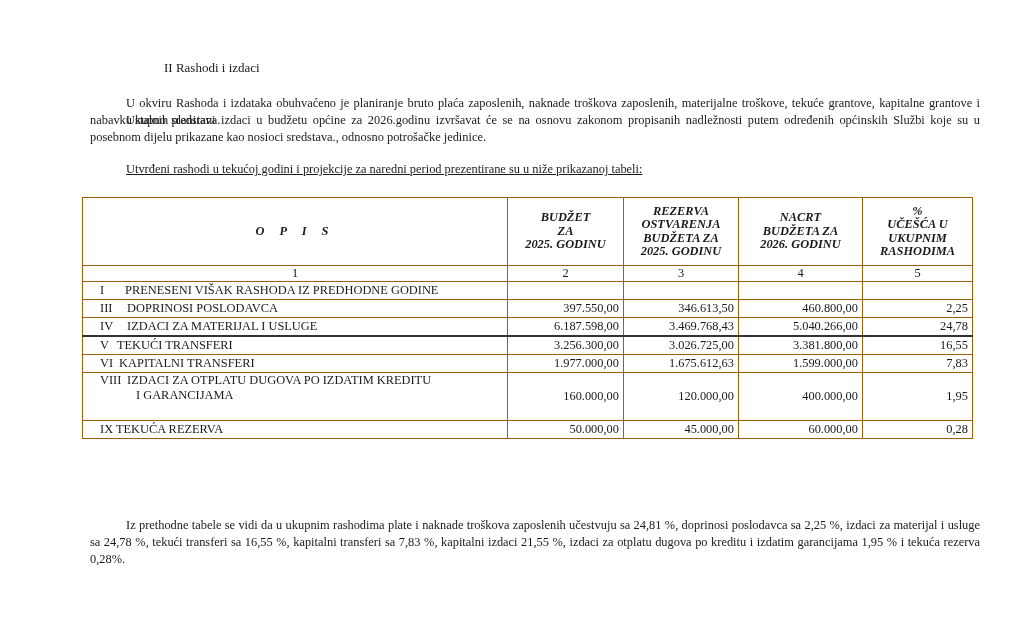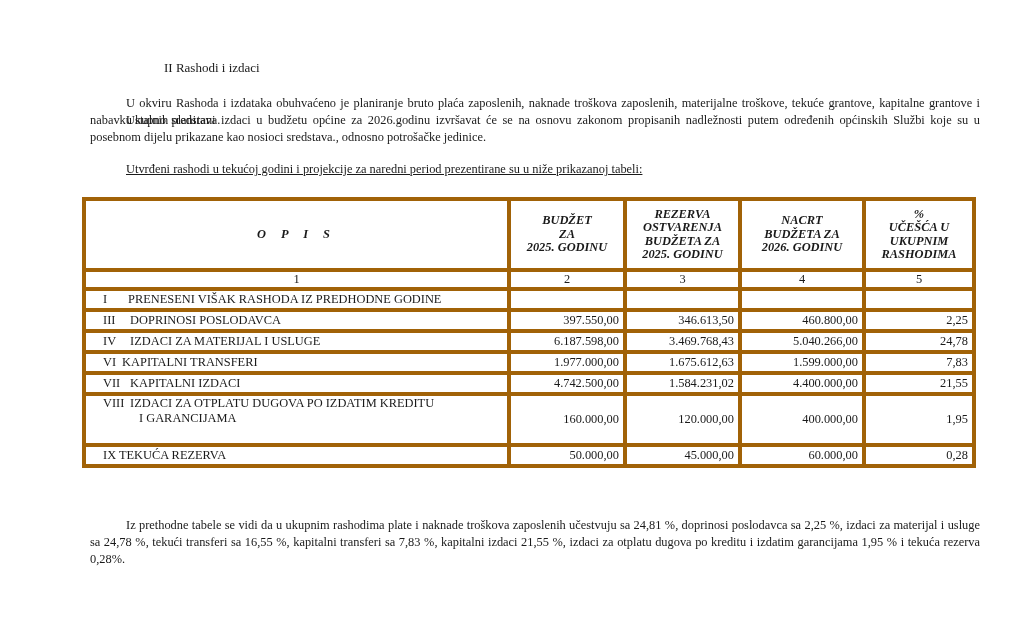--- a/index.html
+++ b/index.html
@@ -22,21 +22,21 @@
     #p3 { top: 161px; text-decoration: underline; }
     #p4 { top: 517px; }
 
     table.budget {
       position: absolute; left: 82px; top: 197px;
       border-collapse: collapse; table-layout: fixed;
       width: 890px;
       font-size: 12.4px;
     }
     table.budget td, table.budget th {
-      border: 4px solid #a16207;
+      border: 1px solid #a16207;
       padding: 0 4px;
       line-height: 15px;
       white-space: nowrap;
       overflow: hidden;
     }
     table.budget th {
       font-weight: bold; font-style: italic; text-align: center;
       height: 67px; line-height: 13.5px; font-size: 12.4px;
       white-space: normal;
     }
@@ -119,33 +119,33 @@
         <td class="num">460.800,00</td>
         <td class="num">2,25</td>
       </tr>
       <tr class="data">
         <td class="desc"><span style="display:inline-block;width:24px">IV</span> <span>IZDACI  ZA MATERIJAL I USLUGE</span></td>
         <td class="num">6.187.598,00</td>
         <td class="num">3.469.768,43</td>
         <td class="num">5.040.266,00</td>
         <td class="num">24,78</td>
       </tr>
+      <tr class="data thick-top">
+        <td class="desc"><span style="display:inline-block;width:14px">V</span> <span>TEKUĆI  TRANSFERI</span></td>
+        <td class="num">3.256.300,00</td>
+        <td class="num">3.026.725,00</td>
+        <td class="num">3.381.800,00</td>
+        <td class="num">16,55</td>
+      </tr>
       <tr class="data">
         <td class="desc"><span style="display:inline-block;width:16px">VI</span> <span>KAPITALNI TRANSFERI</span></td>
         <td class="num">1.977.000,00</td>
         <td class="num">1.675.612,63</td>
         <td class="num">1.599.000,00</td>
         <td class="num">7,83</td>
-      </tr>
-      <tr class="data">
-        <td class="desc"><span style="display:inline-block;width:24px">VII</span> <span>KAPITALNI  IZDACI</span></td>
-        <td class="num">4.742.500,00</td>
-        <td class="num">1.584.231,02</td>
-        <td class="num">4.400.000,00</td>
-        <td class="num">21,55</td>
       </tr>
       <tr class="data tall">
         <td class="desc"><span style="display:inline-block;width:24px">VIII</span> <span>IZDACI ZA OTPLATU DUGOVA PO IZDATIM KREDITU</span><br><span class="wrap-indent">I GARANCIJAMA</span></td>
         <td class="num">160.000,00</td>
         <td class="num">120.000,00</td>
         <td class="num">400.000,00</td>
         <td class="num">1,95</td>
       </tr>
       <tr class="data">
         <td class="desc"><span>IX</span> <span>TEKUĆA  REZERVA</span></td>

